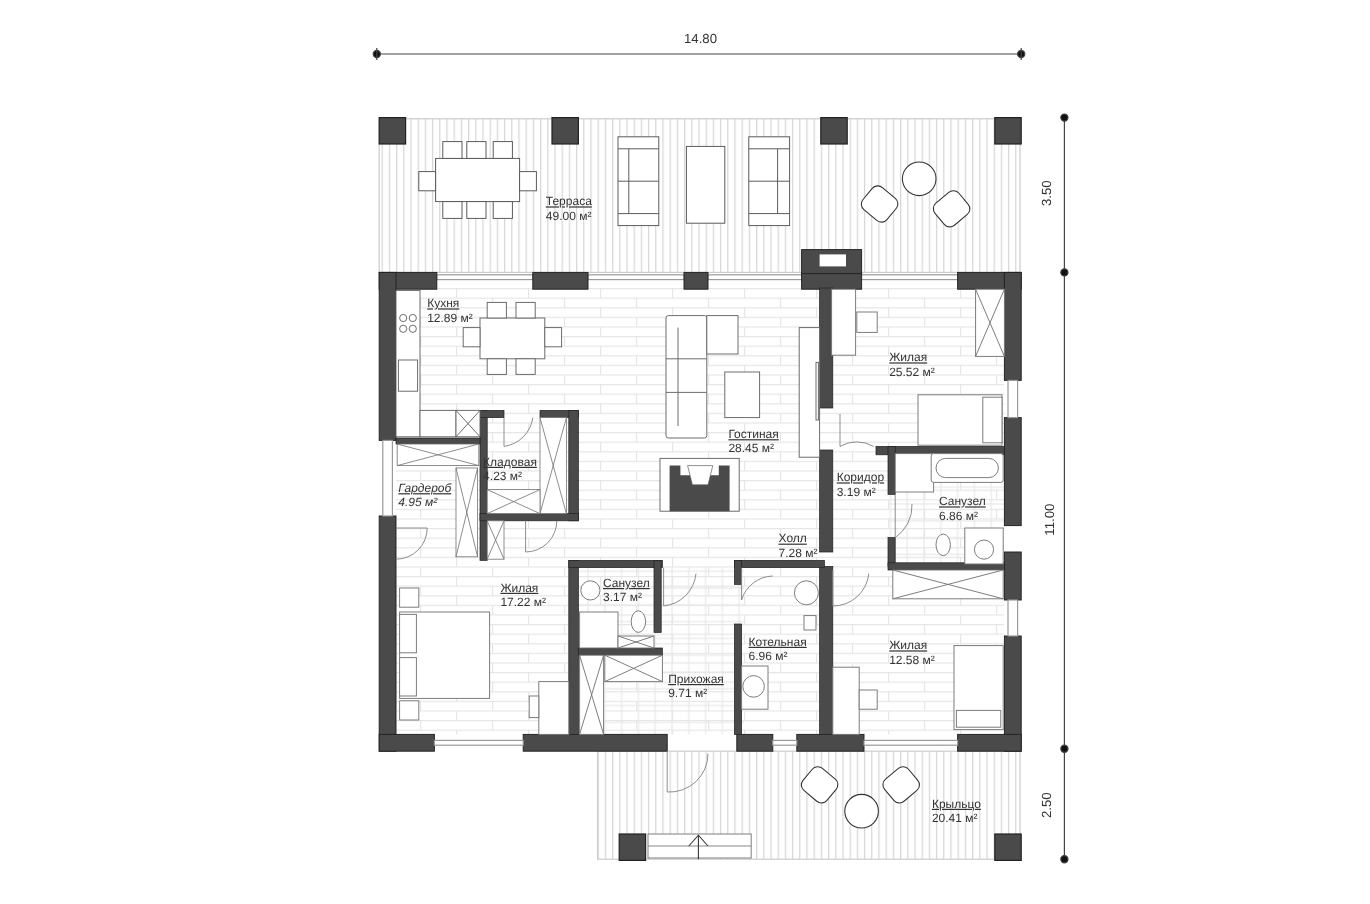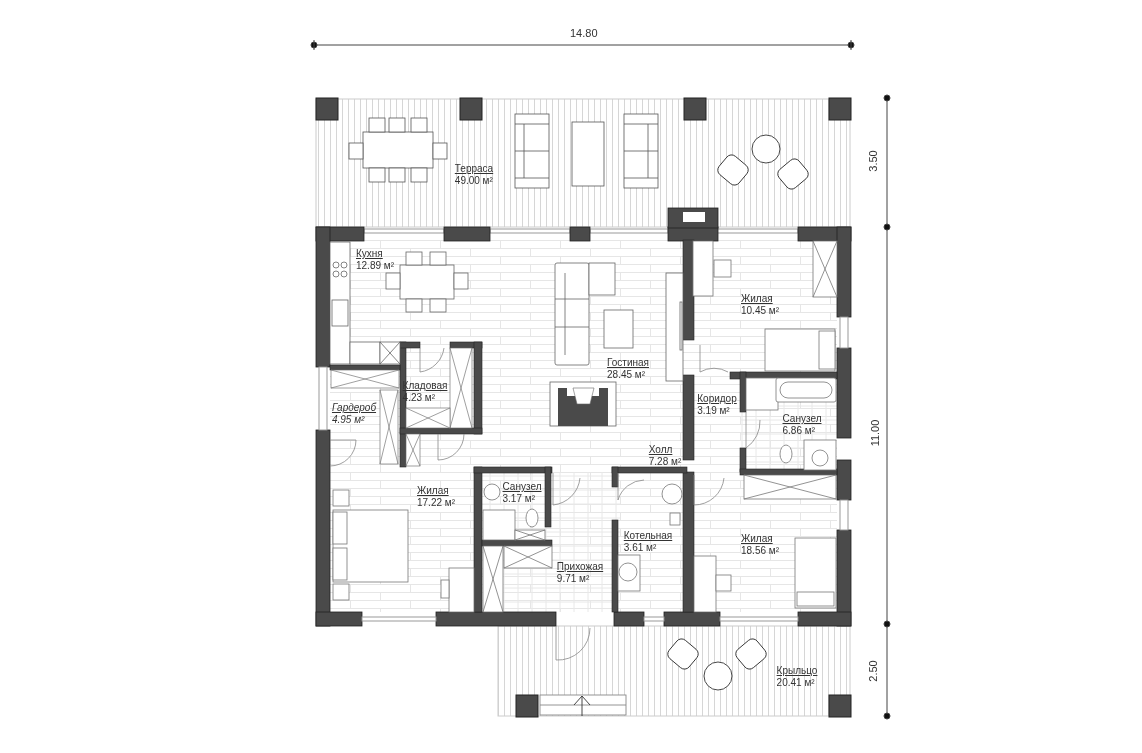--- a/index.html
+++ b/index.html
@@ -319,21 +319,21 @@
 <div class="lbl" style="left:628px;top:357px;">
     <span class="nm">Гостиная</span>
     <span class="ar">28.45 м²</span>
   </div>
 <div class="lbl" style="left:645px;top:444px;margin-left:20px;">
     <span class="nm">Холл</span>
     <span class="ar">7.28 м²</span>
   </div>
 <div class="lbl" style="left:760px;top:293px;">
     <span class="nm">Жилая</span>
-    <span class="ar">10.45 м²</span>
+    <span class="ar">25.52 м²</span>
   </div>
 <div class="lbl" style="left:717px;top:393px;">
     <span class="nm">Коридор</span>
     <span class="ar">3.19 м²</span>
   </div>
 <div class="lbl" style="left:802px;top:413px;">
     <span class="nm">Санузел</span>
     <span class="ar">6.86 м²</span>
   </div>
 <div class="lbl" style="left:436px;top:485px;">
@@ -343,22 +343,22 @@
 <div class="lbl" style="left:522px;top:481px;">
     <span class="nm">Санузел</span>
     <span class="ar">3.17 м²</span>
   </div>
 <div class="lbl" style="left:580px;top:561px;">
     <span class="nm">Прихожая</span>
     <span class="ar">9.71 м²</span>
   </div>
 <div class="lbl" style="left:648px;top:530px;">
     <span class="nm">Котельная</span>
-    <span class="ar">3.61 м²</span>
+    <span class="ar">6.96 м²</span>
   </div>
 <div class="lbl" style="left:760px;top:533px;">
     <span class="nm">Жилая</span>
-    <span class="ar">18.56 м²</span>
+    <span class="ar">12.58 м²</span>
   </div>
 <div class="lbl" style="left:797px;top:665px;">
     <span class="nm">Крыльцо</span>
     <span class="ar">20.41 м²</span>
   </div>
 
 </body></html>

